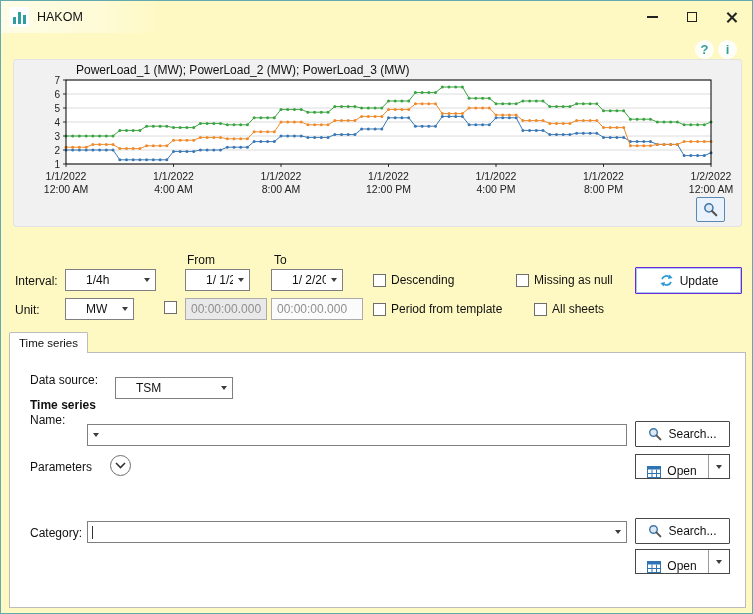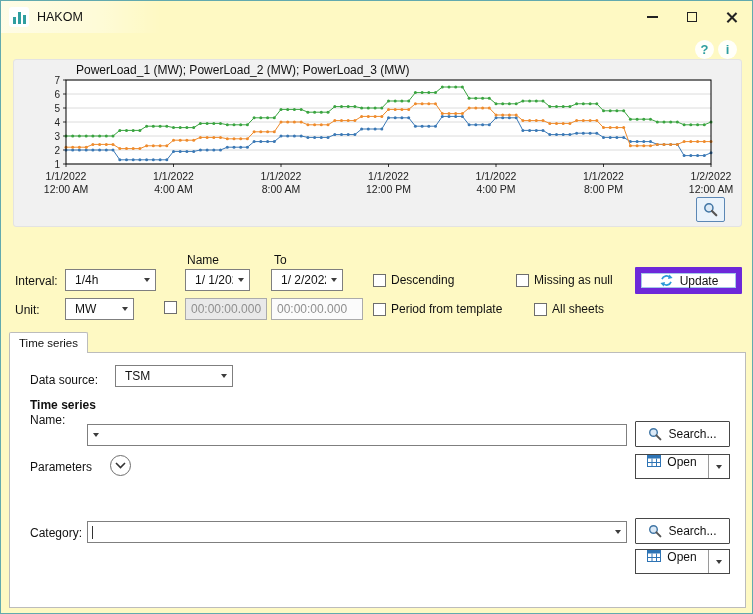--- a/index.html
+++ b/index.html
@@ -34,33 +34,33 @@
     background:#f1f1f1; border:1px solid #e3e3e3; border-radius:3px; }
   .chart-title { position:absolute; top:3px; left:14px; right:0; text-align:left; font-size:12px;margin-left:48px; }
   #plot-holder, #plot-holder svg { position:absolute; left:0; top:0; width:729px; height:168px; pointer-events:none; }
   .zoom-btn { position:absolute; left:682px; top:137px; width:29px; height:25px;
     background:#eaf3fb; border:1px solid #5b87b5; border-radius:2px;
     display:flex; align-items:center; justify-content:center; }
   
   .lbl { position:absolute; white-space:nowrap; }
   .heading { font-weight:bold; }
   .combo { position:absolute; height:22px; background:#fff; border:1px solid #7f7f7f; display:flex; align-items:center; }
-  .combo .val { flex:1; padding:0 9px; overflow:hidden; white-space:nowrap; }
+  .combo .val { flex:1; padding:0 20px; overflow:hidden; white-space:nowrap; }
   .combo .dd { width:16px; height:100%; display:flex; align-items:center; justify-content:center; }
   .tri { width:0; height:0; border-left:3.5px solid transparent; border-right:3.5px solid transparent; border-top:4px solid #3c3c3c; }
   .tbox { position:absolute; height:22px; border:1px solid #ababab; padding:0 5px;
     font-family:"Liberation Sans",sans-serif; font-size:12px; color:#8f8f8f; width:82px; }
   .tbox.disabled { background:#e9e9e9; } .tbox.enabled { background:#fbfbfb; }
   .chk { position:absolute; display:flex; align-items:center; gap:5px; white-space:nowrap; }
   .chk .box { width:13px; height:13px; background:#fff; border:1px solid #6e6e6e; flex:0 0 auto; }
   .btn { position:absolute; background:#fff; border:1px solid #474747; border-radius:1px;
     display:flex; align-items:center; justify-content:center; gap:6px; font-size:12px; }
-  .btn.default { border:6px solid #6d28d9; box-shadow: inset 0 0 0 1px rgba(0,103,192,.35); }
+  .btn.default { border:1px solid #6d28d9; box-shadow: inset 0 0 0 1px rgba(0,103,192,.35); }
   .split-btn { position:absolute; width:95px; height:25px; background:#fff; border:1px solid #474747; display:flex; }
-  .split-main { flex:1; display:flex; align-items:flex-start; justify-content:center; gap:6px; }
+  .split-main { flex:1; display:flex; align-items:flex-end; justify-content:center; gap:6px; }
   .split-dd { width:21px; border-left:1px solid #9a9a9a; display:flex; align-items:center; justify-content:center; }
   .param-btn { position:absolute; width:21px; height:21px; border:1px solid #6e6e6e; border-radius:50%;
     background:#fff; display:flex; align-items:center; justify-content:center; }
   
   .tab { position:absolute; left:8px; top:331px; height:21px; padding:0 9px; background:#fff;
     border:1px solid #bcbcbc; border-bottom:none; border-radius:2px 2px 0 0; z-index:2;
     display:flex; align-items:center; font-size:11.5px; }
   .page { position:absolute; left:8px; top:351px; width:737px; height:256px; background:#fff; border:1px solid #bcbcbc; }
   .caret { position:absolute; left:4px; top:4px; width:1px; height:13px; background:#333; }
 </style>
@@ -441,21 +441,21 @@
         </svg>
       </div>
     <div class="zoom-btn">
       <svg width="15" height="15" viewBox="0 0 14 14">
         <circle cx="5.5" cy="5.5" r="3.8" fill="#dceaf7" stroke="#4176a5" stroke-width="1.4"></circle>
         <line x1="8.4" y1="8.4" x2="12.4" y2="12.4" stroke="#555" stroke-width="2" stroke-linecap="round"></line>
       </svg>
     </div>
   </div>
 
-  <div class="lbl" style="left:186px;top:252px">Name</div>
+  <div class="lbl" style="left:186px;top:252px">From</div>
   <div class="lbl" style="left:273px;top:252px">To</div>
 
   <div class="lbl" style="left:14px;top:273px">Interval:</div>
   <div class="combo" style="left:64px;top:268px;width:91px">
     <span class="val">1/4h</span>
     <span class="dd">
         <span class="tri"></span>
       </span>
   </div>
   <div class="combo" style="left:184px;top:268px;width:65px">
@@ -507,21 +507,21 @@
   <label class="chk" style="left:533px;top:301px">
     <span class="box"></span>
     <span>All sheets</span>
   </label>
 
   <div class="tab">
       <span>Time series</span>
     </div>
   <div class="page">
     <div class="lbl" style="left:20px;top:20px">Data source:</div>
-    <div class="combo" style="left:105px;top:12px;width:118px">
+    <div class="combo" style="left:105px;top:24px;width:118px">
       <span class="val">TSM</span>
       <span class="dd">
           <span class="tri"></span>
         </span>
     </div>
 
     <div class="lbl heading" style="left:20px;top:45px">Time series</div>
 
     <div class="lbl" style="left:20px;top:60px">Name:</div>
     <div class="combo" style="left:77px;top:71px;width:540px">

